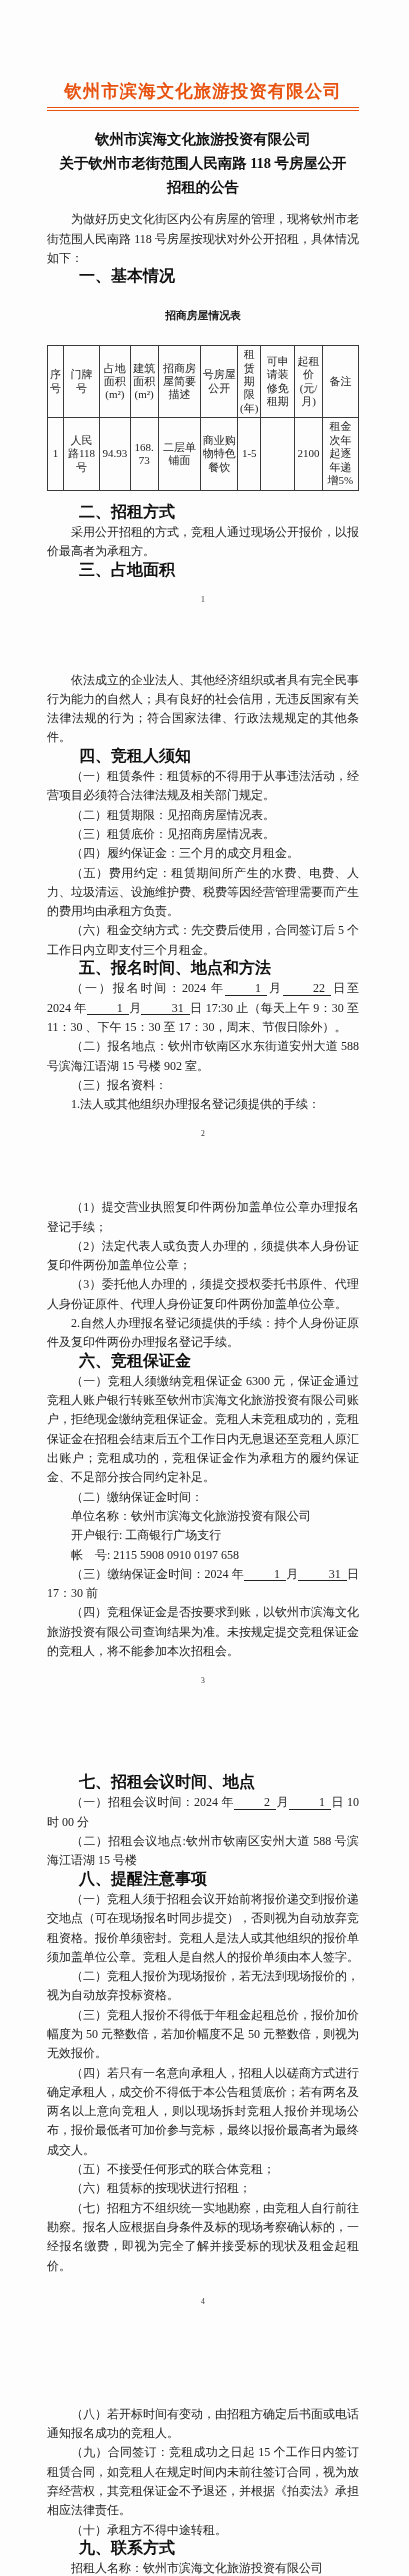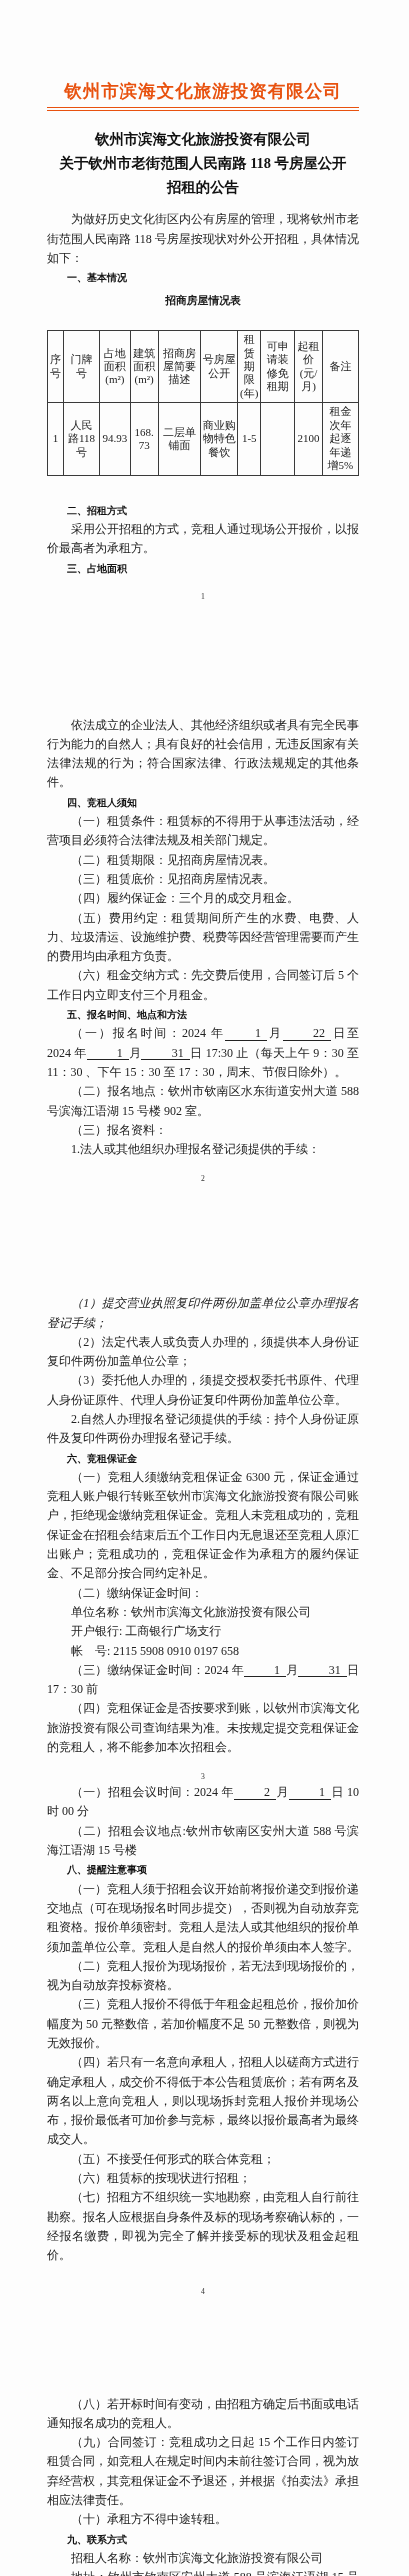--- a/index.html
+++ b/index.html
@@ -37,28 +37,29 @@
     color:#111;
   }
   .para {
     font-size:12px;
     line-height:19.3px;
     text-align:justify;
     text-indent:2em;
     color:#222;
   }
   .heading {
-    font-size:10px;
+    font-size:16px;
     font-weight:bold;
     line-height:19.3px;
     text-indent:2em;
     color:#111;
+    font-family:Liberation Mono, monospace;
   }
   .table-caption {
-    margin-top:3px;
+    margin-top:18px;
     text-align:center;
     font-size:10.8px; font-weight:bold;
     line-height:18.5px;
   }
   table.house-table {
     margin-top:21px;
     width:100%;
     border-collapse:collapse;
     table-layout:fixed;
     font-size:11px;
@@ -148,60 +149,61 @@
           <td>二层单铺面</td>
           <td>商业购物特色餐饮</td>
           <td>1-5</td>
           <td></td>
           <td>2100</td>
           <td>租金次年起逐年递增5%</td>
         </tr>
       </tbody>
     </table>
 
-    <div class="heading" style="margin-top:25px;">二、招租方式</div>
+    <div class="heading" style="margin-top:13px;">二、招租方式</div>
     <p class="para">采用公开招租的方式，竞租人通过现场公开报价，以报价最高者为承租方。</p>
     <div class="heading">三、占地面积</div>
 
     <div class="page-num">1</div>
 
-    <p class="para" style="margin-top:112px;">依法成立的企业法人、其他经济组织或者具有完全民事行为能力的自然人；具有良好的社会信用，无违反国家有关法律法规的行为；符合国家法律、行政法规规定的其他条件。</p>
+    <p class="para" style="margin-top:64px;">依法成立的企业法人、其他经济组织或者具有完全民事行为能力的自然人；具有良好的社会信用，无违反国家有关法律法规的行为；符合国家法律、行政法规规定的其他条件。</p>
 
     <div class="heading">四、竞租人须知</div>
     <p class="para">（一）租赁条件：租赁标的不得用于从事违法活动，经营项目必须符合法律法规及相关部门规定。</p>
     <p class="para">（二）租赁期限：见招商房屋情况表。</p>
     <p class="para">（三）租赁底价：见招商房屋情况表。</p>
     <p class="para">（四）履约保证金：三个月的成交月租金。</p>
     <p class="para">（五）费用约定：租赁期间所产生的水费、电费、人力、垃圾清运、设施维护费、税费等因经营管理需要而产生的费用均由承租方负责。</p>
     <p class="para">（六）租金交纳方式：先交费后使用，合同签订后 5 个工作日内立即支付三个月租金。</p>
 
     <div class="heading">五、报名时间、地点和方法</div>
     <p class="para"><span>（一）报名时间：2024 年</span><span class="blank">1</span><span>月</span><span class="blank">22</span><span>日至 2024 年</span><span class="blank">1</span><span>月</span><span class="blank">31</span><span>日 17:30 止（每天上午 9：30 至 11：30 、下午 15：30 至 17：30，周末、节假日除外）。</span></p>
     <p class="para">（二）报名地点：钦州市钦南区水东街道安州大道 588 号滨海江语湖 15 号楼 902 室。</p>
     <p class="para">（三）报名资料：</p>
     <p class="para">1.法人或其他组织办理报名登记须提供的手续：</p>
 
     <div class="page-num">2</div>
 
-    <p class="para" style="margin-top:109px;font-style:italic;">（1）提交营业执照复印件两份加盖单位公章办理报名登记手续；</p>
+    <p class="para" style="margin-top:58px;">（1）提交营业执照复印件两份加盖单位公章办理报名登记手续；</p>
     <p class="para">（2）法定代表人或负责人办理的，须提供本人身份证复印件两份加盖单位公章；</p>
     <p class="para">（3）委托他人办理的，须提交授权委托书原件、代理人身份证原件、代理人身份证复印件两份加盖单位公章。</p>
     <p class="para">2.自然人办理报名登记须提供的手续：持个人身份证原件及复印件两份办理报名登记手续。</p>
 
     <div class="heading">六、竞租保证金</div>
     <p class="para">（一）竞租人须缴纳竞租保证金 6300 元，保证金通过竞租人账户银行转账至钦州市滨海文化旅游投资有限公司账户，拒绝现金缴纳竞租保证金。竞租人未竞租成功的，竞租保证金在招租会结束后五个工作日内无息退还至竞租人原汇出账户；竞租成功的，竞租保证金作为承租方的履约保证金、不足部分按合同约定补足。</p>
     <p class="para">（二）缴纳保证金时间：</p>
     <p class="para">单位名称：钦州市滨海文化旅游投资有限公司</p>
     <p class="para">开户银行: 工商银行广场支行</p>
     <p class="para">帐　号: 2115 5908 0910 0197 658</p>
     <p class="para"><span>（三）缴纳保证金时间：2024 年</span><span class="blank">1</span><span>月</span><span class="blank">31</span><span>日 17：30 前</span></p>
     <p class="para">（四）竞租保证金是否按要求到账，以钦州市滨海文化旅游投资有限公司查询结果为准。未按规定提交竞租保证金的竞租人，将不能参加本次招租会。</p>
 
     <div class="page-num">3</div>
 
+    <div class="heading" style="margin-top:87px;">七、招租会议时间、地点</div>
     <p class="para"><span>（一）招租会议时间：2024 年</span><span class="blank">2</span><span>月</span><span class="blank">1</span><span>日 10 时 00 分</span></p>
     <p class="para">（二）招租会议地点:钦州市钦南区安州大道 588 号滨海江语湖 15 号楼</p>
 
     <div class="heading">八、提醒注意事项</div>
     <p class="para">（一）竞租人须于招租会议开始前将报价递交到报价递交地点（可在现场报名时同步提交），否则视为自动放弃竞租资格。报价单须密封。竞租人是法人或其他组织的报价单须加盖单位公章。竞租人是自然人的报价单须由本人签字。</p>
     <p class="para">（二）竞租人报价为现场报价，若无法到现场报价的，视为自动放弃投标资格。</p>
     <p class="para">（三）竞租人报价不得低于年租金起租总价，报价加价幅度为 50 元整数倍，若加价幅度不足 50 元整数倍，则视为无效报价。</p>
     <p class="para">（四）若只有一名意向承租人，招租人以磋商方式进行确定承租人，成交价不得低于本公告租赁底价；若有两名及两名以上意向竞租人，则以现场拆封竞租人报价并现场公布，报价最低者可加价参与竞标，最终以报价最高者为最终成交人。</p>
     <p class="para">（五）不接受任何形式的联合体竞租；</p>
     <p class="para">（六）租赁标的按现状进行招租；</p>

